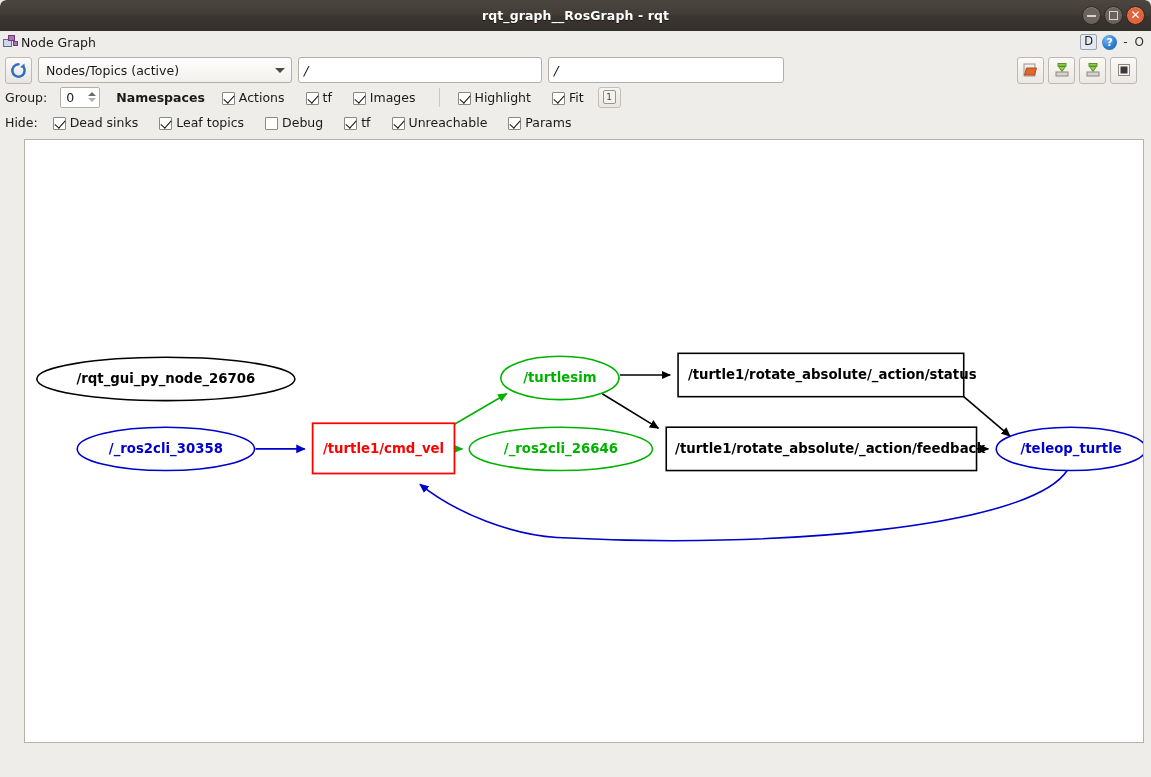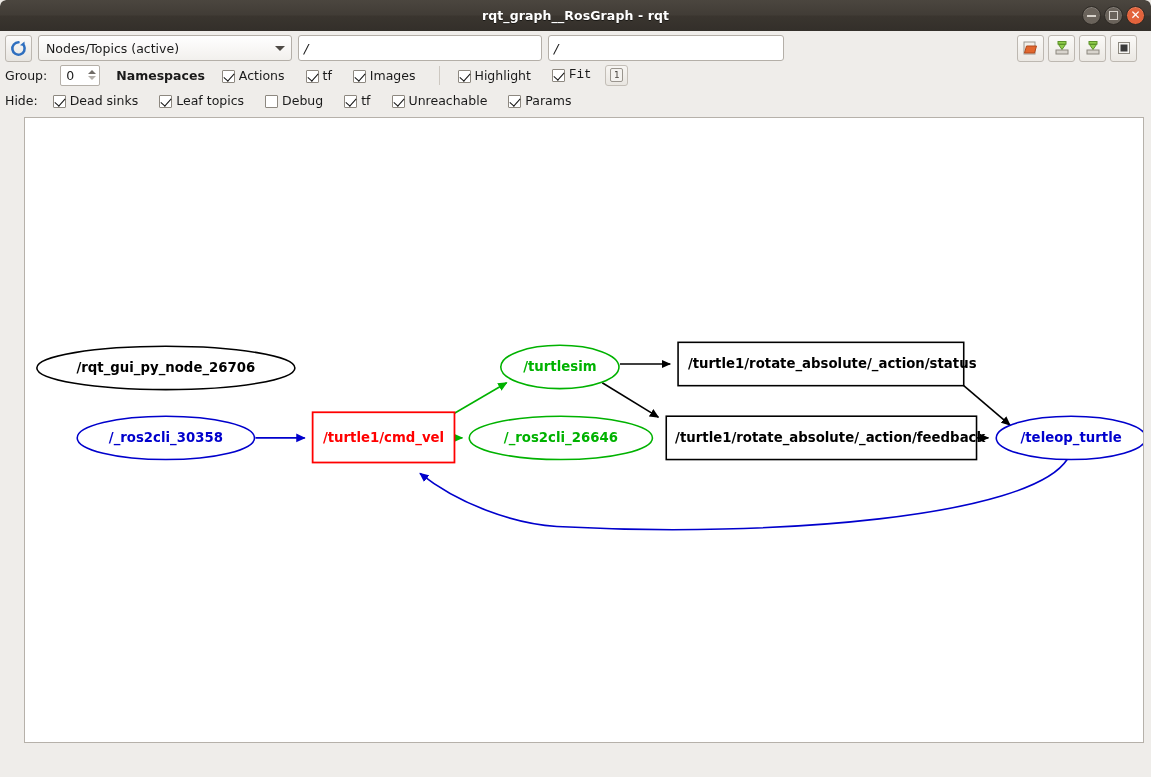--- a/index.html
+++ b/index.html
@@ -235,20 +235,36 @@
         </div>
       <div class="wbtn">
           <span class="glyph-max"></span>
         </div>
       <div class="wbtn close">
           <span class="glyph-x">✕</span>
         </div>
     </div>
   </div>
 
+  <div id="dock-header">
+    <div id="dock-title">
+      <span class="node-graph-icon">
+        <i class="ng-a"></i>
+          <i class="ng-b"></i>
+          <i class="ng-c"></i>
+      </span>
+      <span>Node Graph</span>
+    </div>
+    <div id="dock-header-right">
+      <span class="dockbtn-d">D</span>
+      <span class="help-icon">?</span>
+      <span class="dock-mini">-</span>
+      <span class="dock-mini">O</span>
+    </div>
+  </div>
 
   <div id="toolbar">
 
     <div id="tb-row1">
 
       <div class="tool-btn">
         <svg class="refresh-glyph" viewBox="0 0 16 16">
           <path d="M8 2.2a5.8 5.8 0 1 0 5.2 3.2" fill="none" stroke="#2f6fbf" stroke-width="2.4" stroke-linecap="round"></path>
           <path d="M13.6 1.3 L13.9 5.9 L9.4 5.0 Z" fill="#2f6fbf"></path>
         </svg>
@@ -320,21 +336,21 @@
         <span class="cbx checked"></span>
         <span>Images</span>
       </span>
 
       <span class="sep-v"></span>
 
       <span class="cbx-wrap">
         <span class="cbx checked"></span>
         <span>Highlight</span>
       </span>
-      <span class="cbx-wrap" style="margin-right:2px;font-family:Liberation Mono, monospace;">
+      <span class="cbx-wrap" style="margin-right:2px;">
         <span class="cbx checked"></span>
         <span>Fit</span>
       </span>
 
       <span class="zoom-one-btn">
         <span class="zoom-one-inner">1</span>
       </span>
     </div>
 
     <div id="tb-row3">

